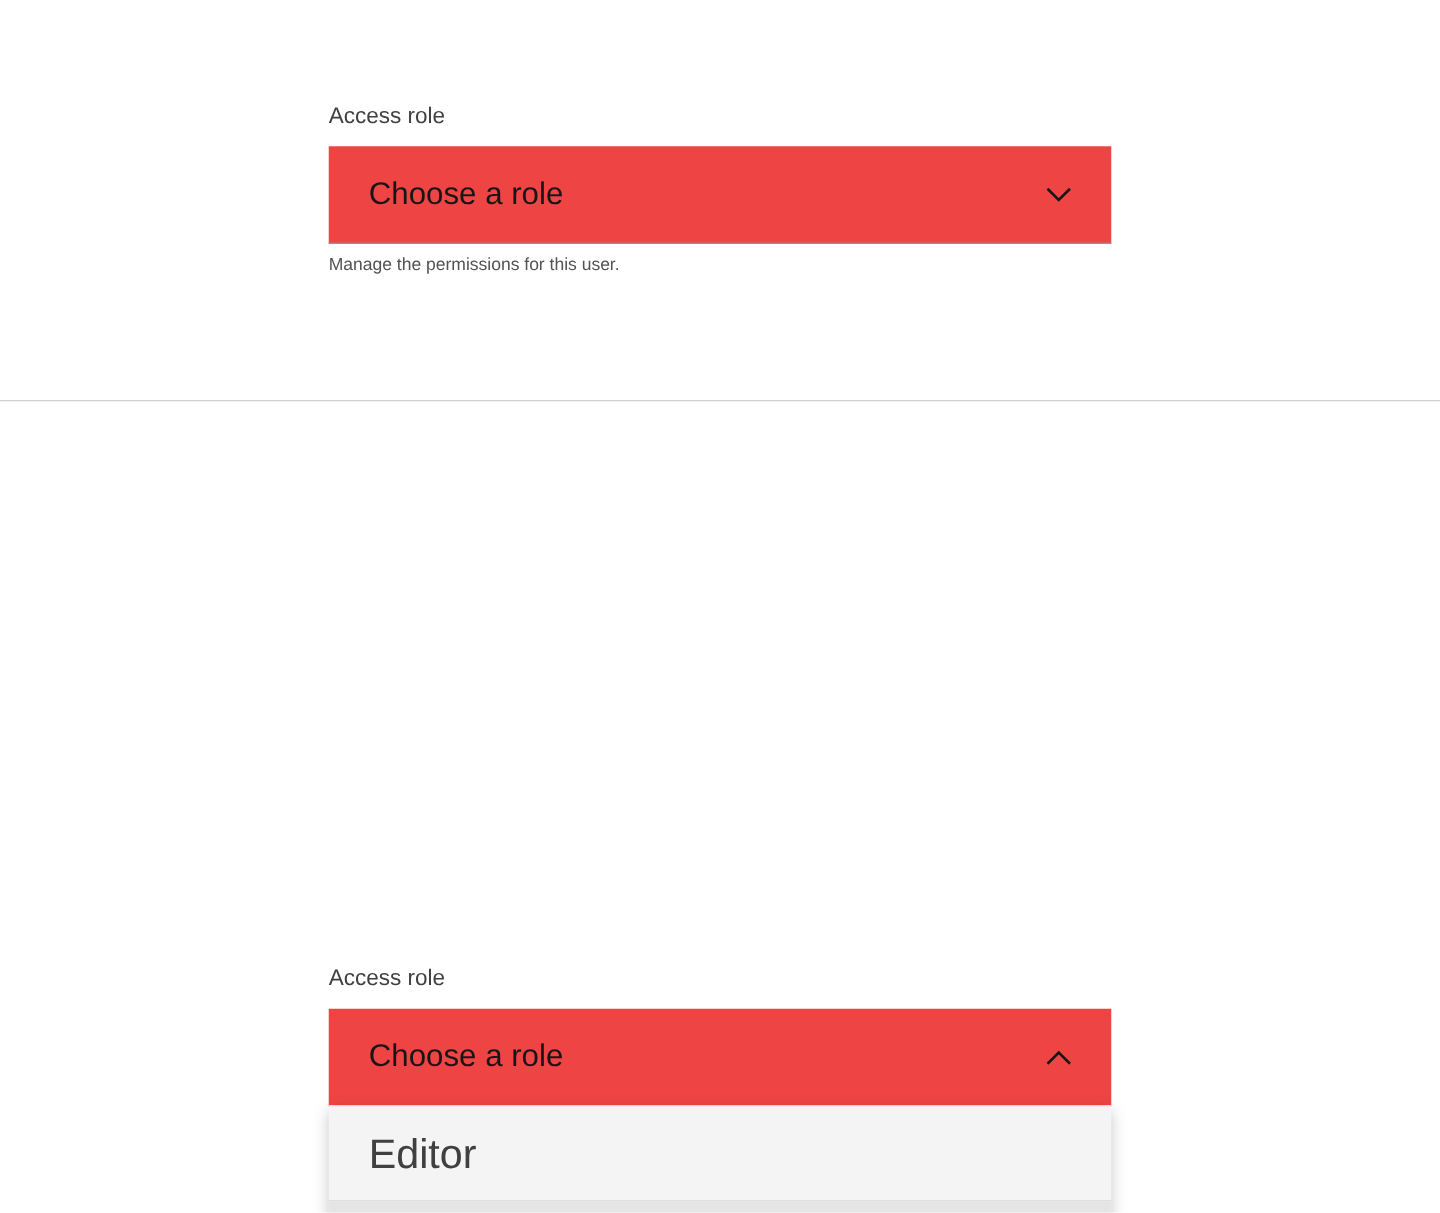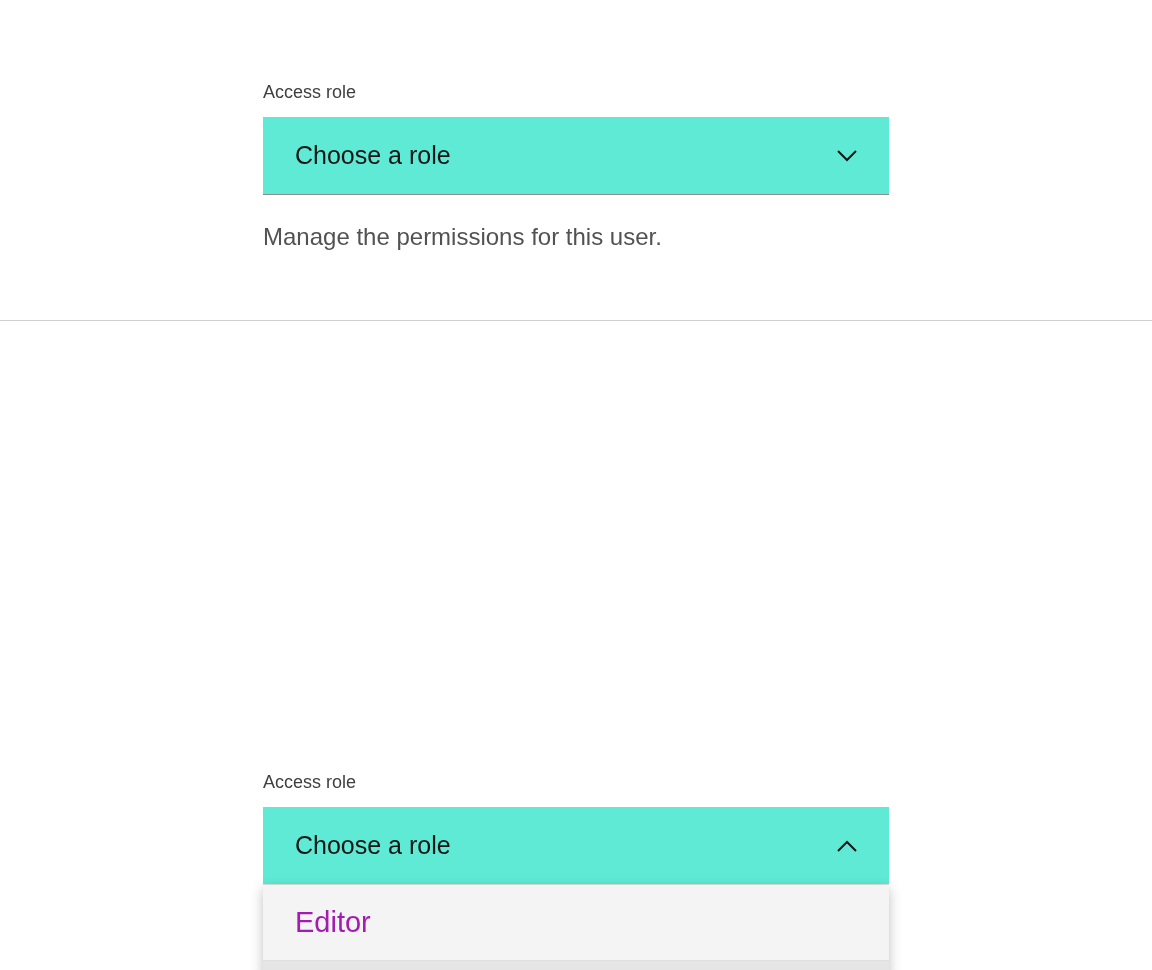--- a/index.html
+++ b/index.html
@@ -48,21 +48,21 @@
     }
     .field-label {
       font-size: 18px;
       color: #404040;
       margin-bottom: 14px;
       font-weight: 400;
     }
     .dropdown {
       width: 100%;
       height: 78px;
-      background: #5eead4;
+      background: #ef4444;
       border-bottom: 1px solid #8d8d8d;
       display: flex;
       align-items: center;
       justify-content: space-between;
       padding: 0 32px;
       cursor: pointer;
       gap: 23px;
     }
     .dropdown-open {
       border-bottom: 1px solid #e0e0e0;
@@ -77,39 +77,39 @@
       height: 20px;
       display: flex;
       align-items: center;
       justify-content: center;
     }
     .chevron svg {
       width: 20px;
       height: 12px;
     }
     .helper-text {
-      font-size: 24px;
+      font-size: 14px;
       color: #525252;
-      margin-top: 28px;
+      margin-top: 8px;
       font-weight: 400;
     }
     .dropdown-menu {
       width: 100%;
       background: #f4f4f4;
       box-shadow: 0 4px 12px rgba(0,0,0,0.25);
     }
     .dropdown-option {
       height: 76px;
       display: flex;
       align-items: center;
       padding: 0 32px;
       border-bottom: 1px solid #e0e0e0;
       cursor: pointer;
-      font-size: 29px;
-      color: #a21caf;
+      font-size: 33px;
+      color: #404040;
       position: relative;
     }
     .dropdown-option:last-child {
       border-bottom: none;
     }
     .dropdown-option.hovered {
       background: #e5e5e5;
     }
   </style>
 </head>

